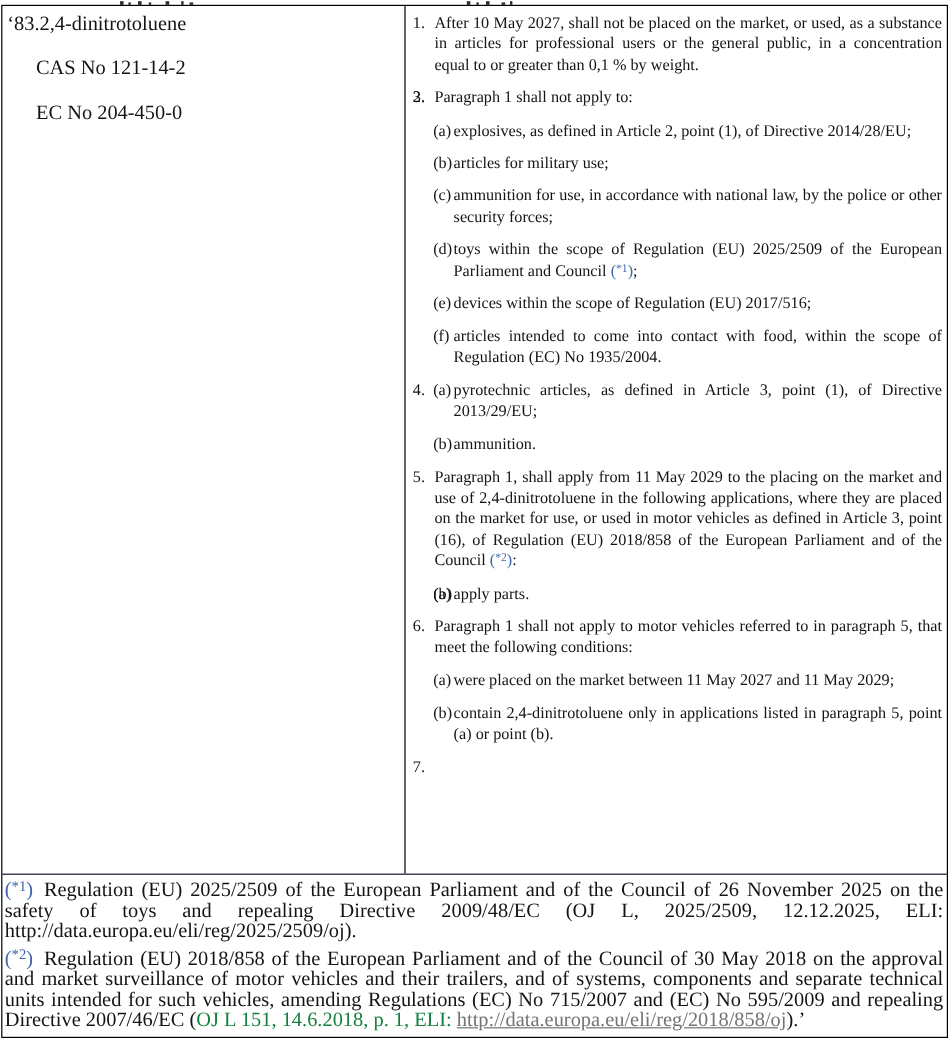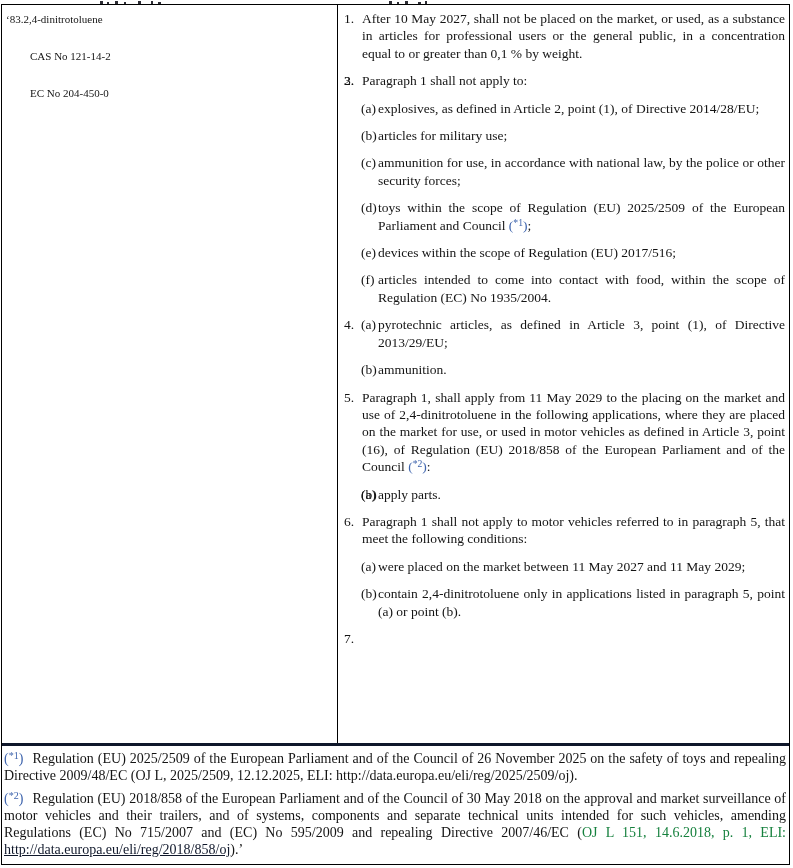--- a/index.html
+++ b/index.html
@@ -7,42 +7,42 @@
        font-family:"Liberation Serif","DejaVu Serif",serif;color:#141414;}
 
   
   .frag-strip{position:absolute;left:0;top:0;width:793px;height:4px;}
   .frag{position:absolute;bottom:0;background:#2c2c34;}
 
   .tbl{position:absolute;left:1px;top:4px;width:789px;height:861px;
        border:1px solid #000;box-sizing:border-box;display:flex;flex-direction:column;}
   .row{display:flex;height:764px;box-sizing:border-box;}
   .cell-left{width:336px;border-right:1px solid #000;box-sizing:border-box;
-             padding:6px 6px 0 4px;font-size:11px;line-height:17px;}
+             padding:6px 6px 0 4px;font-size:17px;line-height:17px;}
   .entry-line{white-space:nowrap;}
   .id-line{margin-top:20px;padding-left:24px;}
   .cell-right{flex:1;box-sizing:border-box;padding:5px 4px 0 6px;
               font-size:13.5px;line-height:17.4px;text-align:justify;}
   .blk{position:relative;margin:0 0 10px 0;}
   .blk.num{padding-left:18px;}
   .blk.num > .lab{position:absolute;left:0;top:0;}
   .blk.sub{padding-left:34px;}
   .blk.sub > .lab{position:absolute;left:17px;top:0;}
   .blk:last-child{margin-bottom:0;}
 
   .fnref{color:#3e64ad;white-space:nowrap;cursor:pointer;}
   .fnref sup{font-size:0.72em;line-height:0;vertical-align:0.38em;}
 
-  .footnotes{border-top:3px solid #0f172a;flex:1;box-sizing:border-box;
-             padding:4px 3px 0 2px;font-size:14px;line-height:17px;text-align:justify;}
+  .footnotes{border-top:1px solid #0f172a;flex:1;box-sizing:border-box;
+             padding:4px 3px 0 2px;font-size:17px;line-height:17px;text-align:justify;}
   .fn{margin:0 0 6px 0;}
   .fnmark{color:#3e64ad;white-space:nowrap;cursor:pointer;margin-right:9px;}
   .fnmark sup{font-size:0.72em;line-height:0;vertical-align:0.38em;}
   .blue{color:#15803d;}
-  a.url{color:#0f172a;text-decoration:underline;cursor:pointer;}
+  a.url{color:#737373;text-decoration:underline;cursor:pointer;}
 </style>
 </head>
 <body>
 
 <div class="frag-strip">
   <span class="frag" style="left:100px;width:3px;height:3px;"></span>
   <span class="frag" style="left:107px;width:2px;height:2px;"></span>
   <span class="frag" style="left:115px;width:3px;height:3px;"></span>
   <span class="frag" style="left:124px;width:2px;height:2px;"></span>
   <span class="frag" style="left:138px;width:3px;height:3px;"></span>

